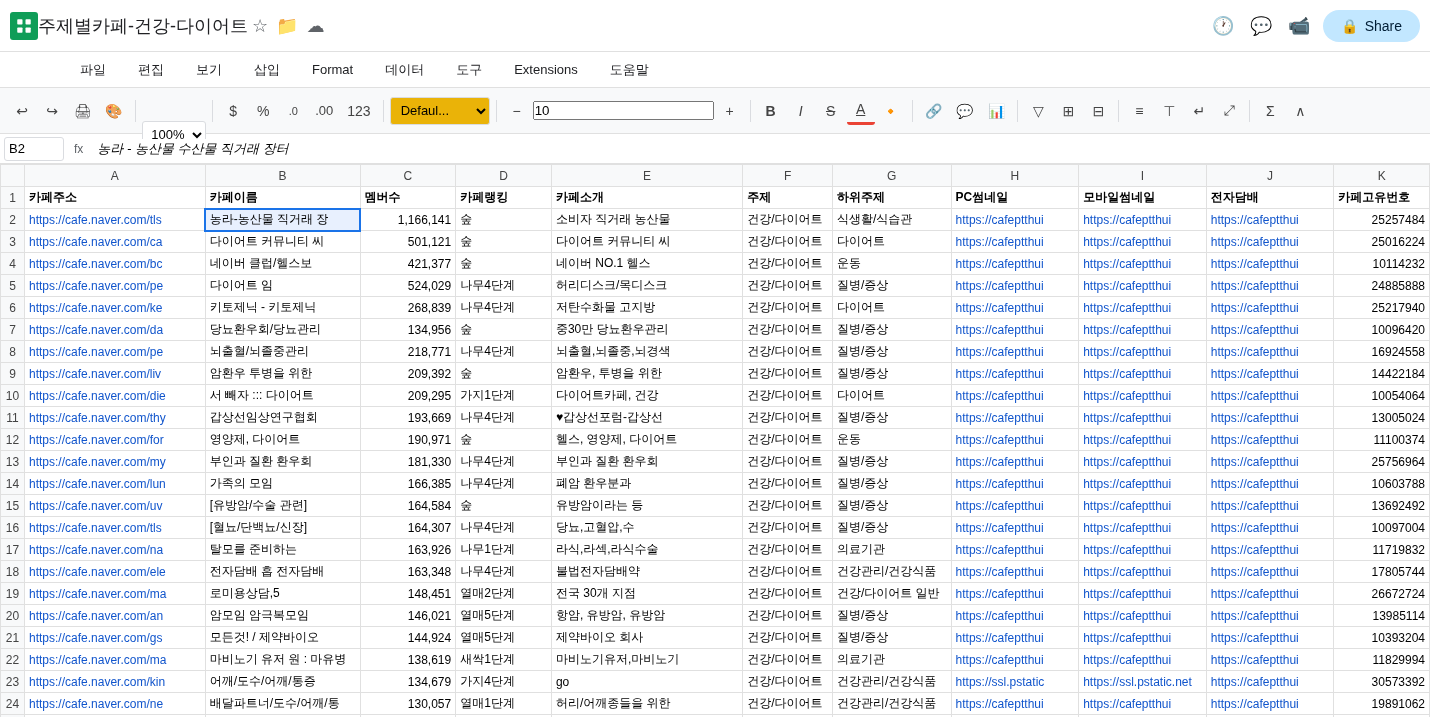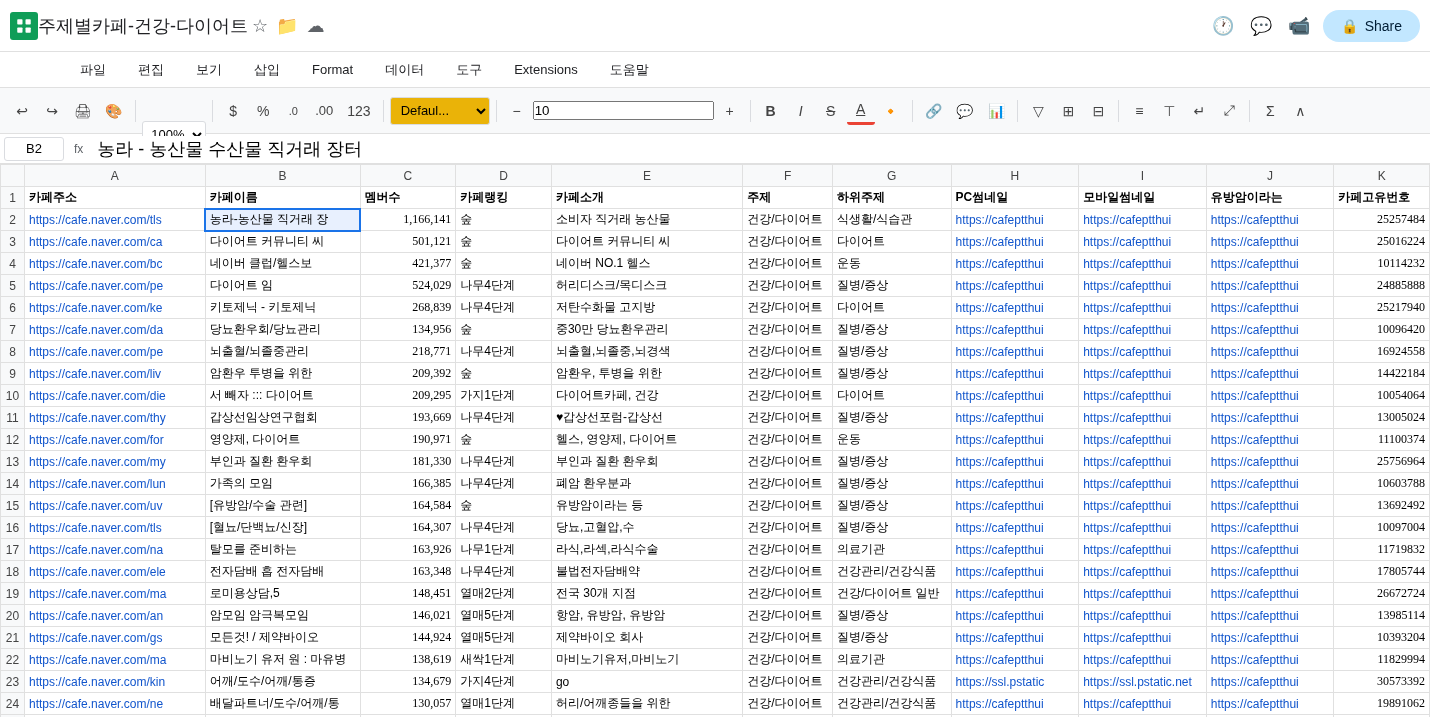--- a/index.html
+++ b/index.html
@@ -45,25 +45,25 @@
     .italic-btn { font-style: italic; }
     .strike-btn { text-decoration: line-through; }
 
     
     #formula-bar {
       display: flex; align-items: center; height: 30px;
       border-bottom: 1px solid #e0e0e0; padding: 0 4px; gap: 4px;
     }
     #cell-ref {
       width: 60px; border: 1px solid #dadce0; border-radius: 3px;
-      padding: 2px 4px; font-size: 13px; text-align: center; height: 24px;
+      padding: 2px 4px; font-size: 13px; height: 24px;
     }
     #formula-icon { color: #5f6368; padding: 0 6px; font-size: 12px; }
     #formula-input {
-      flex: 1; border: none; outline: none; font-size: 18px; padding: 2px 4px;
+      flex: 1; border: none; outline: none; font-size: 13px; padding: 2px 4px; font-style: italic;
     }
 
     
     #sheet-container { overflow: auto; height: calc(727px - 62px - 36px - 46px - 30px); }
     table { border-collapse: collapse; width: 100%; }
     th, td {
       border: 1px solid #e0e0e0; font-size: 12px; white-space: nowrap;
       overflow: hidden; text-overflow: ellipsis; max-width: 180px;
       height: 22px; padding: 0 4px;
     }
@@ -84,21 +84,21 @@
 
     
     #share-btn {
       margin-left: auto;
       background: #c2e7ff; border: none; border-radius: 20px;
       padding: 8px 18px; font-size: 14px; font-weight: 500; cursor: pointer;
       display: flex; align-items: center; gap: 6px; color: #001d35;
     }
     .top-right-icons { display: flex; align-items: center; gap: 8px; margin-left: auto; }
 
-    .align-right { text-align: right; font-family: Liberation Serif, serif; }
+    .align-right { text-align: right; }
   </style>
 </head>
 <body>
 
 <div id="title-bar">
   <div id="app-icon">
     <svg viewBox="0 0 24 24" fill="white">
       <rect x="3" y="3" width="7" height="7" rx="1"></rect>
       <rect x="14" y="3" width="7" height="7" rx="1"></rect>
       <rect x="3" y="14" width="7" height="7" rx="1"></rect>
@@ -211,21 +211,21 @@
         <td class="row-header">1</td>
         <td><strong>카페주소</strong></td>
         <td><strong>카페이름</strong></td>
         <td><strong>멤버수</strong></td>
         <td><strong>카페랭킹</strong></td>
         <td><strong>카페소개</strong></td>
         <td><strong>주제</strong></td>
         <td><strong>하위주제</strong></td>
         <td><strong>PC썸네일</strong></td>
         <td><strong>모바일썸네일</strong></td>
-        <td><strong>유방암이라는</strong></td>
+        <td><strong>전자담배</strong></td>
         <td><strong>카페고유번호</strong></td>
       </tr>
     <tr>
           <td class="row-header">2</td>
           <td><a href="#">https://cafe.naver.com/tls</a></td>
           <td class="selected-cell">농라-농산물 직거래 장</td>
           <td class="align-right">1,166,141</td>
           <td>숲</td>
           <td>소비자 직거래 농산물</td>
           <td>건강/다이어트</td>

